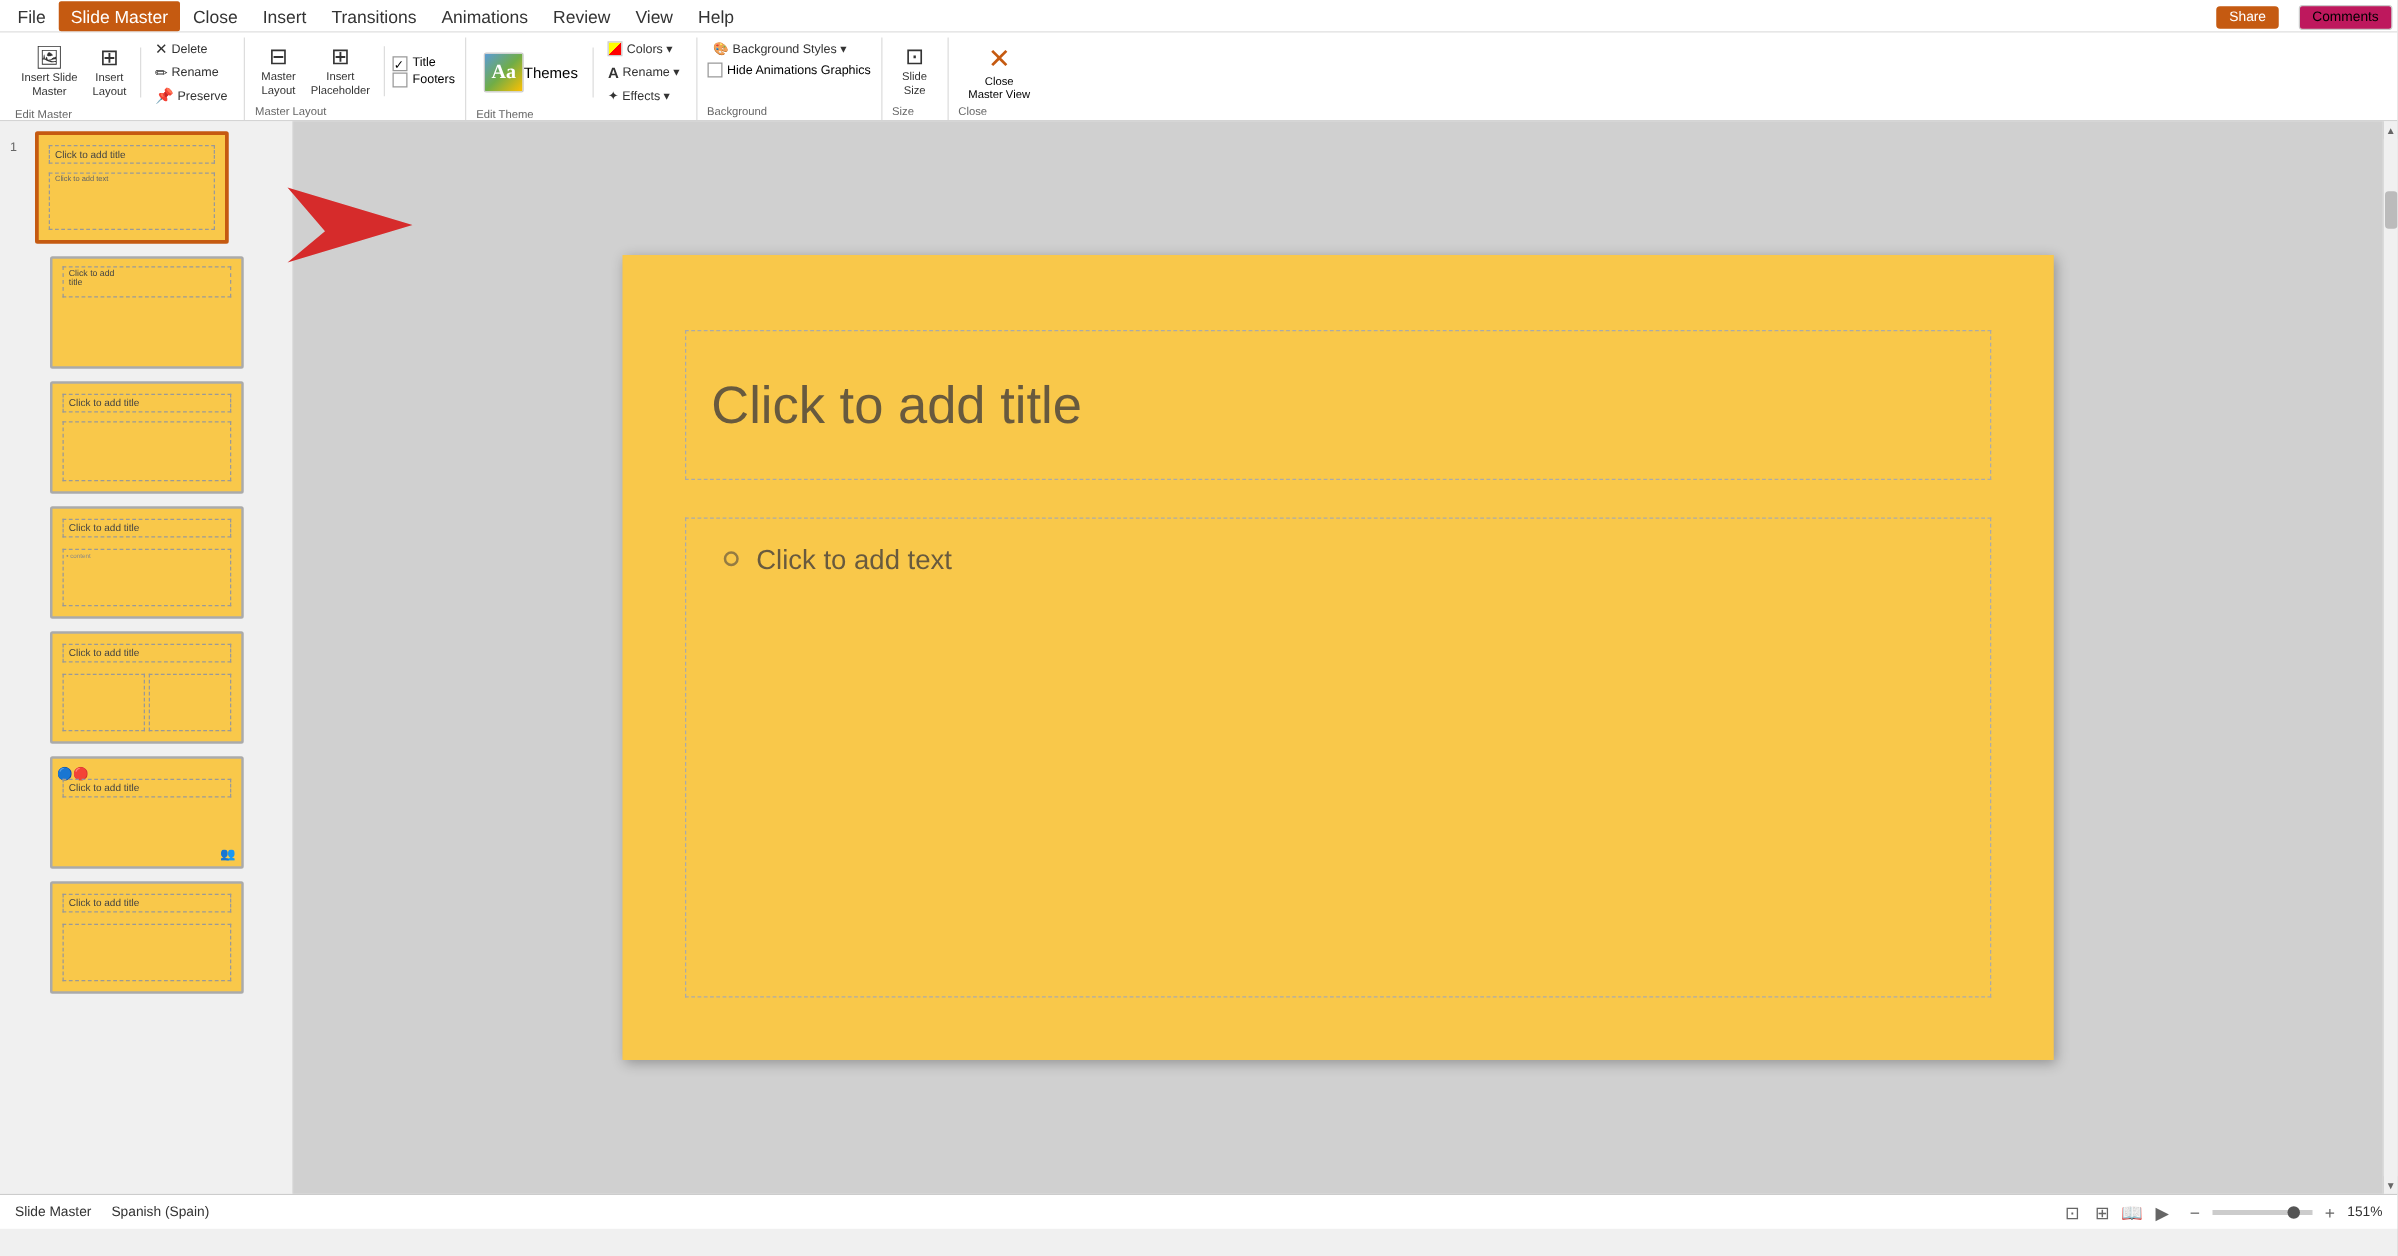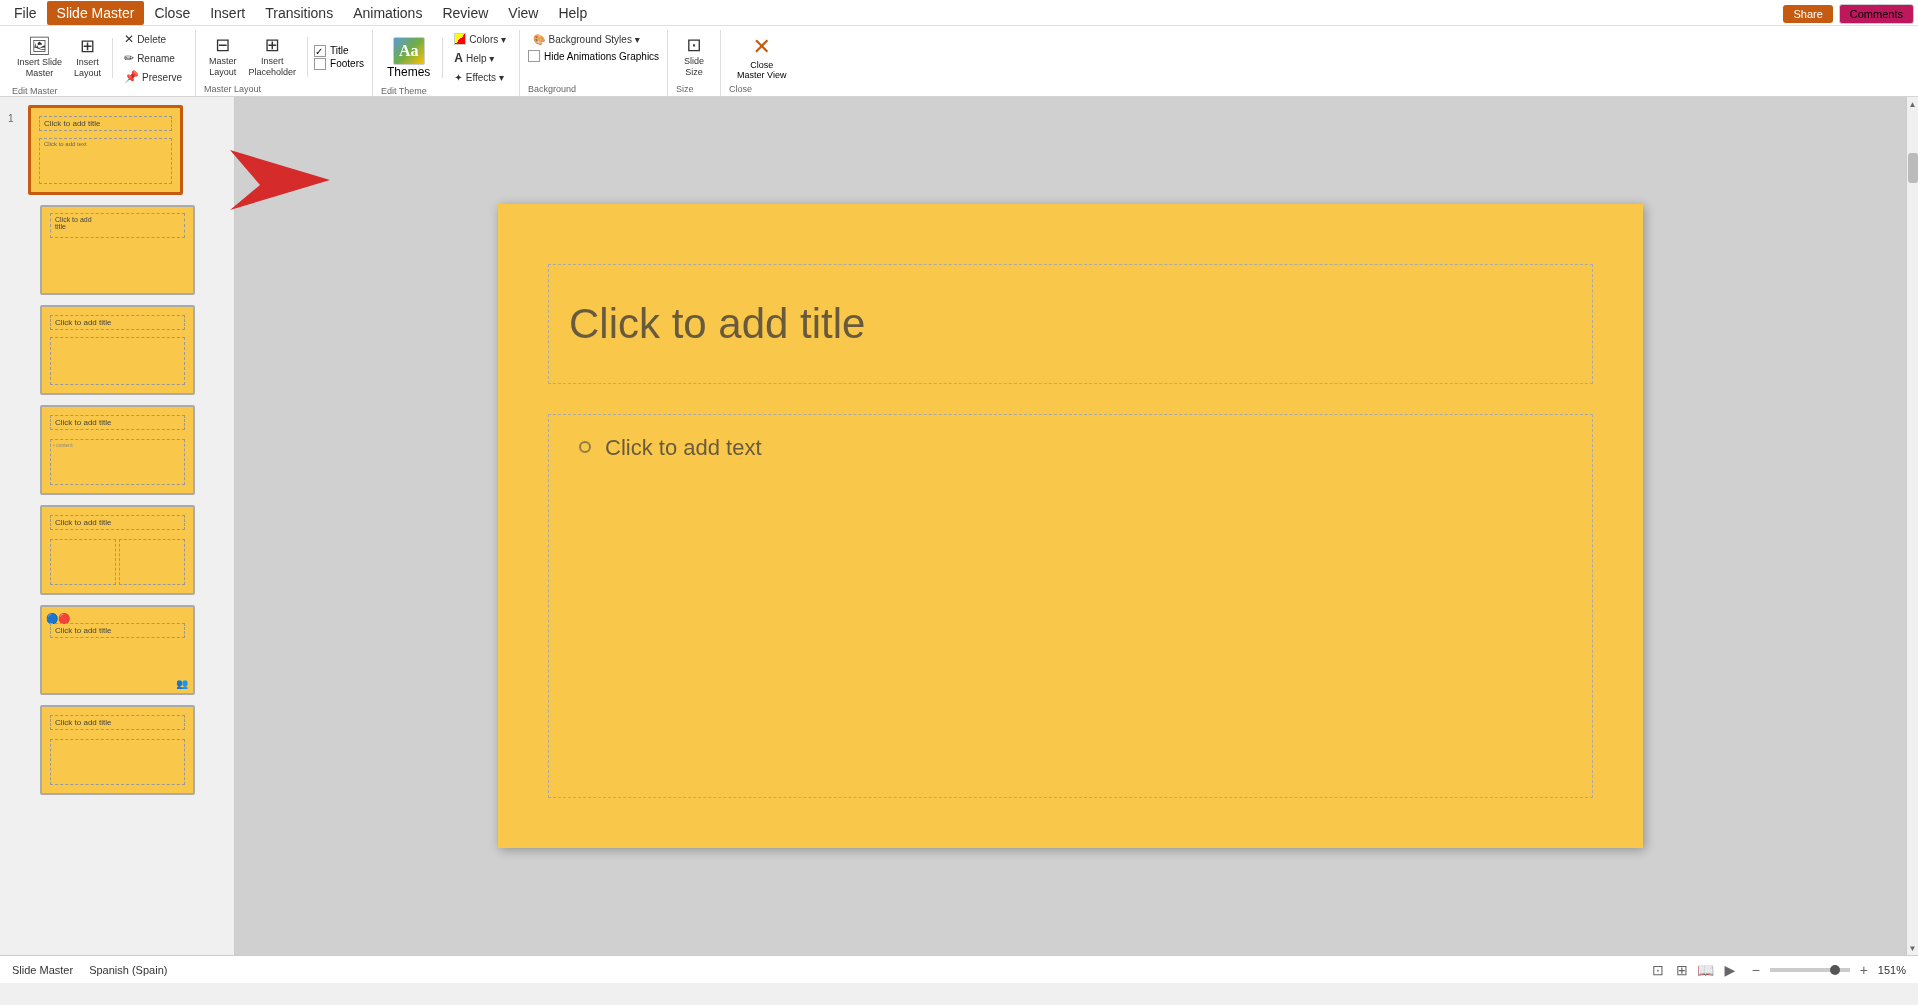--- a/index.html
+++ b/index.html
@@ -123,21 +123,21 @@
       color: #c55a11;
     }
 
     .ribbon-close-btn .icon-label {
       font-size: 9px;
       text-align: center;
     }
 
     .theme-btn {
       display: flex;
-      flex-direction: column;
+      flex-direction: row;
       align-items: center;
       justify-content: center;
       cursor: pointer;
       padding: 4px 6px;
       height: 50px;
     }
 
     .theme-icon {
       width: 32px;
       height: 32px;
@@ -158,21 +158,21 @@
       flex-direction: column;
       gap: 1px;
     }
 
     
     .top-right {
       position: absolute;
       top: 4px;
       right: 4px;
       display: flex;
-      gap: 6px;
+      gap: 16px;
       align-items: center;
     }
 
     .share-btn {
       background: #c55a11;
       color: #fff;
       padding: 3px 10px;
       border-radius: 3px;
       font-size: 11px;
       cursor: pointer;
@@ -524,21 +524,21 @@
             <div class="btn-label">Themes</div>
           </div>
           <div class="separator"></div>
           <div class="small-buttons-col">
             <div class="ribbon-btn-small">
               <span style="width:12px;height:12px;background:linear-gradient(135deg,#ff0 50%,#f00 50%);border:1px solid #ccc;display:inline-block;"></span>
               <span>Colors ▾</span>
             </div>
             <div class="ribbon-btn-small">
               <span style="font-size:12px;font-weight:bold;">A</span>
-              <span>Help ▾</span>
+              <span>Rename ▾</span>
             </div>
             <div class="ribbon-btn-small">
               <span>✦</span>
               <span>Effects ▾</span>
             </div>
           </div>
         </div>
         <div class="ribbon-group-label">Edit Theme</div>
       </div>
 

